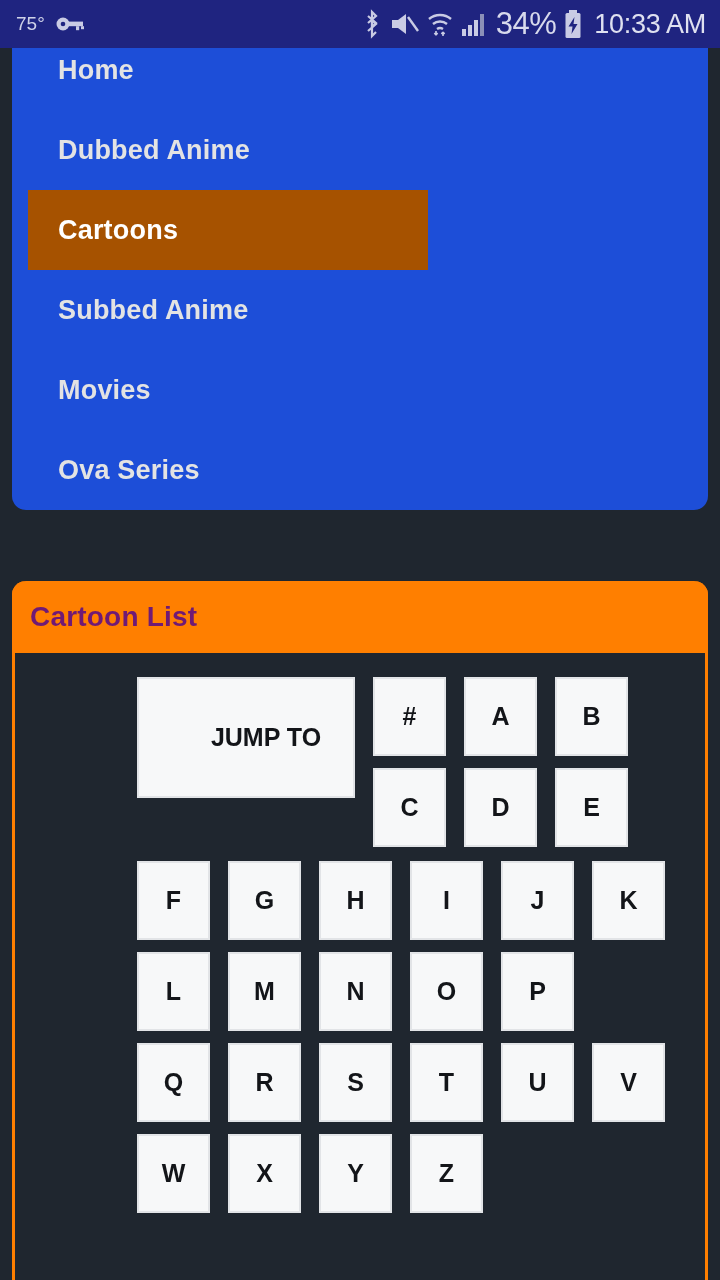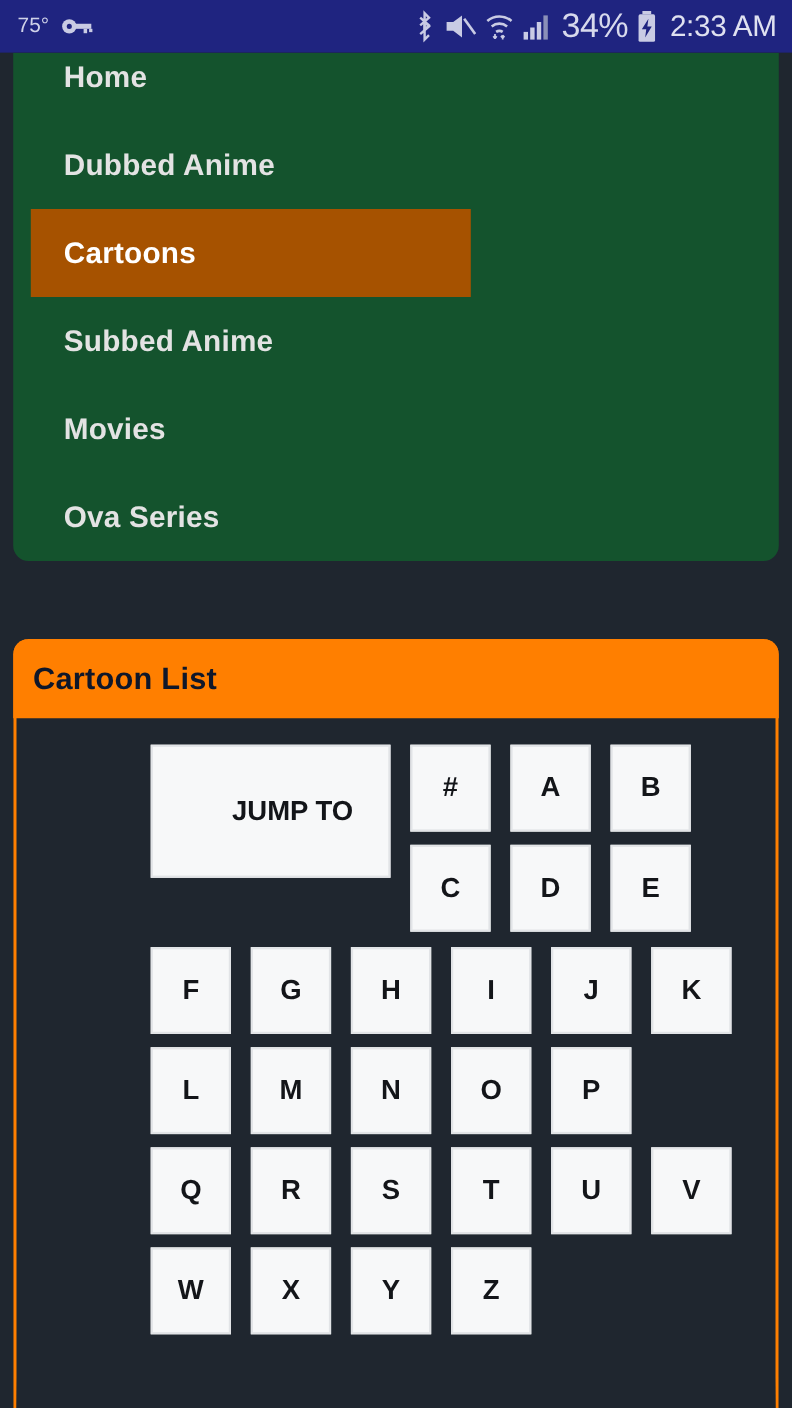--- a/index.html
+++ b/index.html
@@ -61,21 +61,21 @@
     overflow: hidden;
   }
 
   
   .nav-panel {
     position: absolute;
     left: 12px;
     top: 0px;
     width: 696px;
     height: 462px;
-    background: #14532d;
+    background: #1d4ed8;
     border-bottom-left-radius: 14px;
     border-bottom-right-radius: 14px;
     overflow: hidden;
   }
   .nav-item {
     position: absolute;
     left: 16px;
     width: 400px;
     height: 80px;
     display: flex;
@@ -111,21 +111,21 @@
     display: flex;
     align-items: center;
     padding-left: 18px;
     margin: -0px -3px 0 -3px;
     border-top-left-radius: 14px;
     border-top-right-radius: 14px;
   }
   .card-title {
     font-size: 28px;
     font-weight: bold;
-    color: #0f172a;
+    color: #701a75;
     letter-spacing: 0.2px;
   }
   .card-body {
     position: relative;
     padding: 0;
     height: 624px;
   }
 
   
   .jump-wrap {
@@ -235,21 +235,21 @@
     <span class="status-pct">34%</span>
 
     <span>
       <svg class="icon-svg" width="20" height="30" viewBox="0 0 20 30">
         <rect x="6" y="1" width="8" height="3" fill="#c9cbe4"></rect>
         <rect x="2.5" y="4" width="15" height="25" rx="1.5" fill="#c9cbe4"></rect>
         <path d="M11.5 8 L5.5 17.5 H9.5 L8.5 25 L14.5 15 H10.5 Z" fill="#1f2480"></path>
       </svg>
     </span>
 
-    <span class="status-time">2:33 AM</span>
+    <span class="status-time">10:33 AM</span>
   </div>
 </div>
 
 <div class="page">
 
   <div class="nav-panel">
     <div class="nav-item" style="top:-18px;">
         <span>Home</span>
       </div>
     <div class="nav-item" style="top:62px;">

